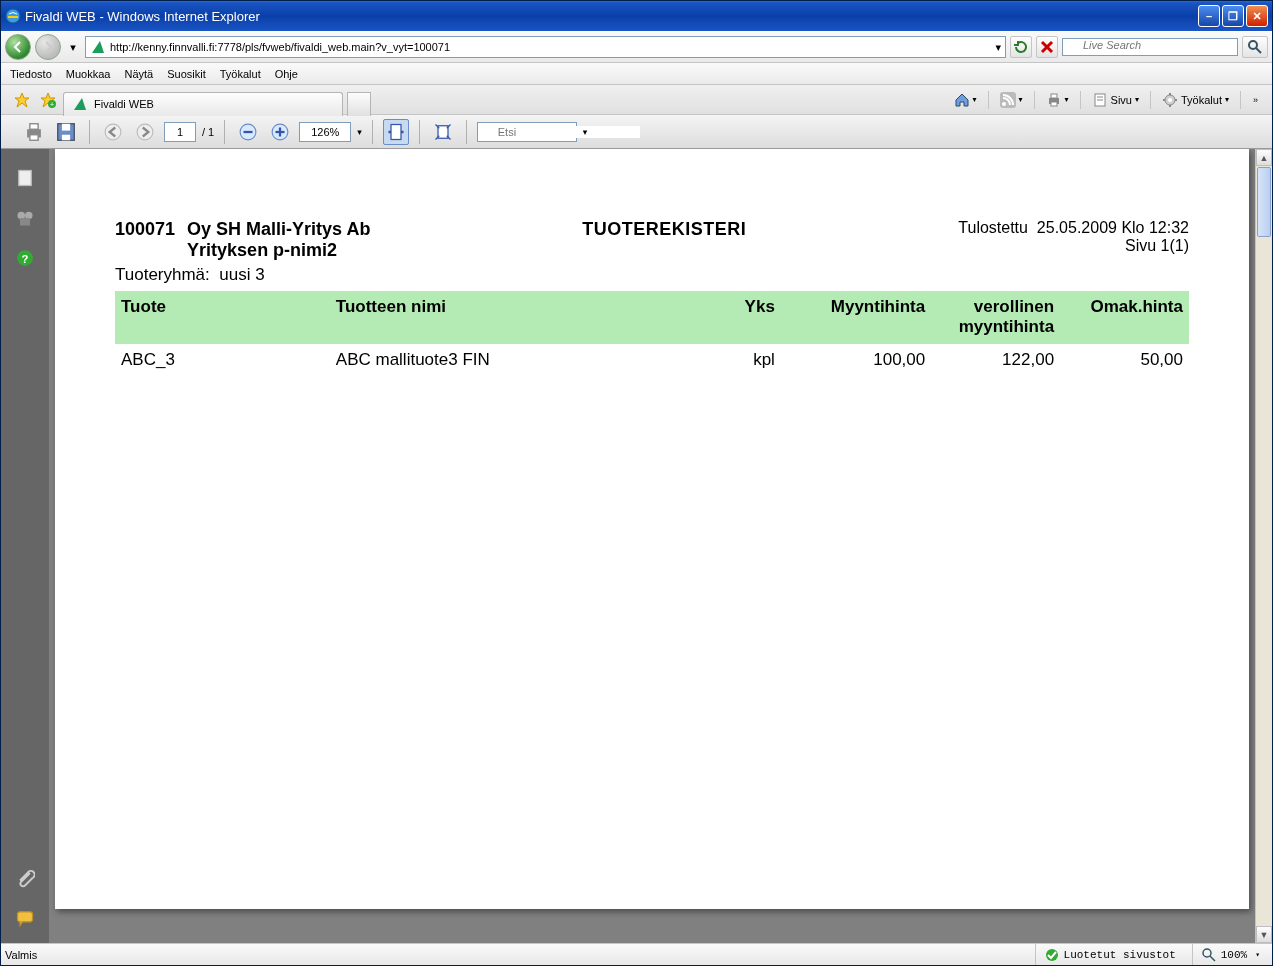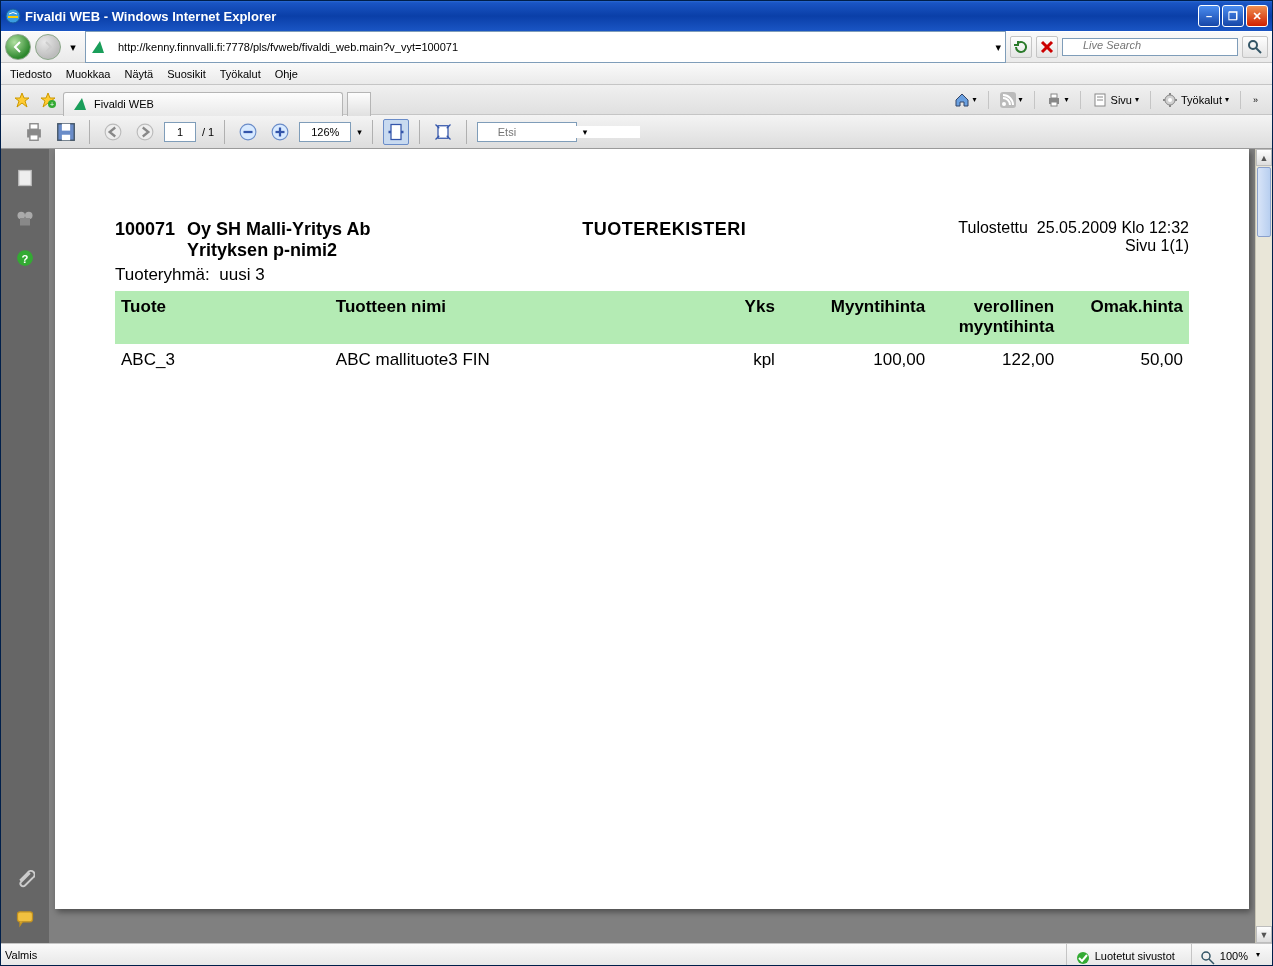--- a/index.html
+++ b/index.html
@@ -24,21 +24,21 @@
   height: 30px;
   background: linear-gradient(to bottom,#2a6ad4 0%,#1a55c4 6%,#0a3fa8 50%,#1a55c4 100%);
   display: flex;
   align-items: center;
   padding: 0 4px;
   color: #fff;
 }
 .titlebar-icon {
   width: 16px; height: 16px; margin-right: 4px;
 }
-.titlebar-text { font-weight: bold; font-size: 13px; flex: 1; }
+.titlebar-text { font-weight: normal; font-size: 13px; flex: 1; }
 .titlebtn {
   width: 22px; height: 22px;
   border: 1px solid #fff;
   border-radius: 3px;
   margin-left: 2px;
   display: flex; align-items: center; justify-content: center;
   font-weight: bold;
   color: #fff;
   background: linear-gradient(to bottom,#4b8df0,#1646a8);
 }
@@ -59,27 +59,27 @@
   border: 1px solid #8aa688;
   display:flex;align-items:center;justify-content:center;color:#fff;font-weight:bold;font-size:14px;
 }
 .navbtn-round.fwd { background: radial-gradient(circle at 35% 30%,#e8e8e8,#bcbcbc 70%); color:#888; }
 .addrdrop {
   width:16px; height:26px;
   display:flex;align-items:center;justify-content:center;
 }
 .addr {
   flex: 1;
-  height: 32px;
+  height: 22px;
   border: 1px solid #7f9db9;
   background: #fff;
   display: flex;
   align-items: center;
   padding: 0 4px;
-  gap: 12px;
+  gap: 4px;
 }
 .addr input { flex: 1; border: 0; font-size: 11px; outline: none; }
 .smbtn {
   width: 22px; height: 22px;
   border: 1px solid #c5c5c5;
   background: linear-gradient(to bottom,#fefefe,#e4e4e4);
   display:flex;align-items:center;justify-content:center;
   border-radius:2px;
 }
 .searchbox {
@@ -225,21 +225,21 @@
   border:1px solid #8aa0cc; border-radius:2px; height:70px;
 }
 .scrollbar-v .track { flex:1; }
 .statusbar {
   height:22px;
   background:linear-gradient(to bottom,#fafafa,#e8e8e8);
   border-top:1px solid #c5c5c5;
   display:flex;align-items:center;font-size:11px;padding:0 4px;gap:8px;
 }
 .statusbar .spacer { flex:1; }
-.statusbar .cell { border-left:1px solid #c5c5c5; height:100%; display:flex;align-items:flex-start;padding:6px 8px;gap:4px; }
+.statusbar .cell { border-left:1px solid #c5c5c5; height:100%; display:flex;align-items:center;padding:0 8px;gap:4px;font-family:Liberation Mono, monospace; }
 .grip {
   width:6px; background:#ece9d8; border-right:1px solid #c5c5c5;
 }
 svg { display:block; }
 .smallicon { width:16px;height:16px; }
 </style>
 </head>
 <body>
 
 <div class="window">

